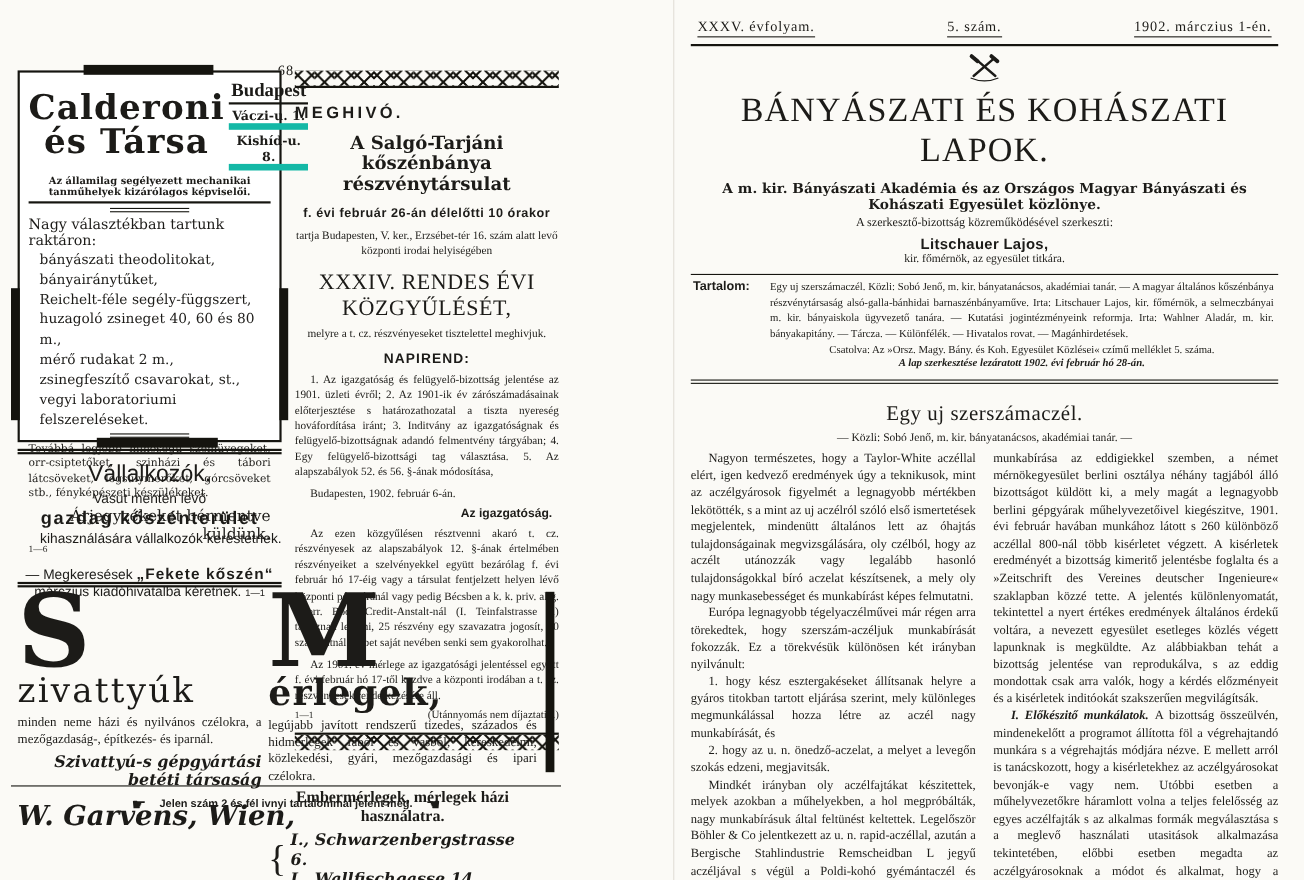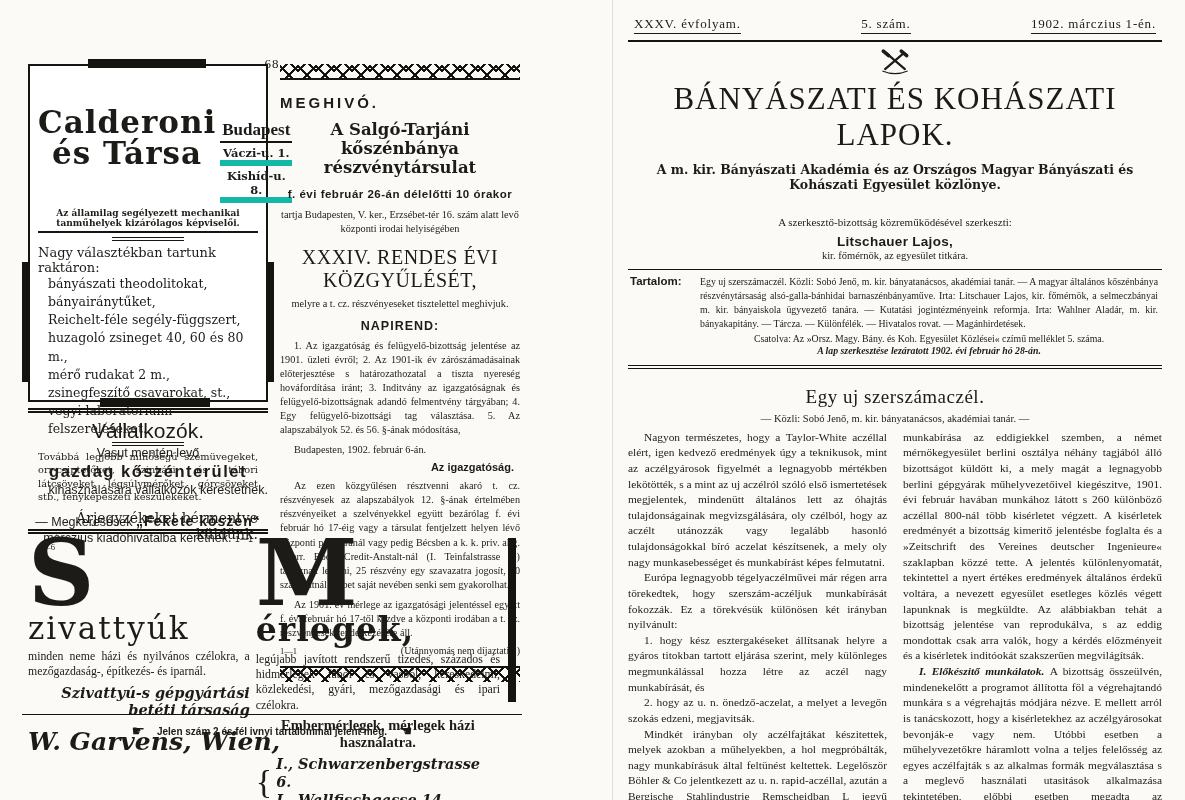--- a/index.html
+++ b/index.html
@@ -5,37 +5,37 @@
   * { margin:0; padding:0; box-sizing:border-box; }
   html,body { width:1185px; height:800px; overflow:hidden; }
   body {
     background:#fbfaf6; color:#1c1b18;
     font-family:"Liberation Serif", serif;
     position:relative;
   }
   .fold { position:absolute; left:612px; top:0; width:1px; height:100%; background:#e2dfd6; }
 
   .page { position:absolute; }
-  #page-left  { left:22px;  top:40px; width:500px; height:760px; }
+  #page-left  { left:10px;  top:40px; width:500px; height:760px; }
   #page-right { left:628px; top:16px; width:534px; height:780px; }
 
   .pagenum { position:absolute; top:16px; left:0; right:0; text-align:center; font-size:13px; letter-spacing:1px; }
 
   
   .calderoni { position:absolute; top:24px; left:6px; width:240px; height:338px;
                border:2px solid #15140f; padding:6px 8px 4px; background:#fff; }
   .calderoni .topbar { position:absolute; top:-7px; left:58px; width:118px; height:9px; background:#15140f; }
   .calderoni .botbar { position:absolute; bottom:-7px; left:70px; width:110px; height:9px; background:#15140f; }
   .calderoni .sidebar-l { position:absolute; left:-8px; top:196px; width:8px; height:120px; background:#15140f; }
   .calderoni .sidebar-r { position:absolute; right:-8px; top:196px; width:8px; height:120px; background:#15140f; }
   .cald-head { display:flex; align-items:center; justify-content:space-between; }
   .blackletter { font-family:"DejaVu Serif", serif; font-weight:bold; }
   .cald-name { font-size:31px; line-height:1.0; letter-spacing:1px; }
   .cald-name .l2 { padding-left:14px; }
-  .cald-addr { text-align:center; padding-left:4px;margin-top:48px; }
+  .cald-addr { text-align:center; padding-left:4px; }
   .cald-city { font-size:17px; font-weight:bold; border-bottom:2px solid #15140f; padding:0 2px 1px; }
   .cald-street { font-size:11.5px; font-weight:bold; border-bottom:6px solid #14b8a6; margin-top:3px; font-family:"DejaVu Serif",serif; }
   .cald-tagline { font-size:9px; font-weight:bold; text-align:center; margin-top:5px;
                   border-bottom:2px solid #15140f; padding-bottom:3px; font-family:"DejaVu Serif",serif; }
   .mini-rule { width:72px; margin:4px auto; border-top:1.5px solid #15140f; border-bottom:1px solid #15140f; height:4px; }
   .cald-intro { font-size:13px; font-family:"DejaVu Serif",serif; margin-top:2px; }
   .cald-items div { font-size:12.5px; font-family:"DejaVu Serif",serif; padding-left:10px; line-height:1.45; }
   .cald-more { font-size:9.8px; font-family:"DejaVu Serif",serif; text-align:justify; margin-top:2px; line-height:1.35; }
   .cald-close { font-size:14px; font-family:"DejaVu Serif",serif; text-align:right; margin-top:7px; }
   .issue-mark { font-size:8.5px; }
@@ -97,21 +97,21 @@
   .banner .hand { font-size:15px; }
   .banner .txt { font-size:10px; font-weight:bold; font-family:"Liberation Sans",sans-serif; }
 
   
   .rp-header { display:flex; justify-content:space-between; padding:0 6px; }
   .rp-header span { font-size:13px; letter-spacing:.8px; border-bottom:1px solid #1c1b18; padding-bottom:1px; }
   .rp-header-rule { border-top:2px solid #15140f; margin-top:6px; }
   .emblem { text-align:center; margin-top:5px; }
   .masthead-title { text-align:center; font-size:31px; letter-spacing:1px; margin-top:2px; font-family:"Liberation Serif",serif; }
   .masthead-sub { text-align:center; font-size:12.5px; font-weight:bold; margin-top:9px; font-family:"DejaVu Serif",serif; }
-  .masthead-note { text-align:center; font-size:11px; margin-top:24px; }
+  .masthead-note { text-align:center; font-size:11px; margin-top:3px; }
   .masthead-editor { text-align:center; font-size:13.5px; font-weight:bold; margin-top:6px; font-family:"Liberation Sans",sans-serif; letter-spacing:.3px; }
   .masthead-editor-title { text-align:center; font-size:10.5px; margin-top:1px; }
 
   .contents { border-top:1.5px solid #15140f; margin-top:8px; position:relative; padding:5px 4px 4px 72px; }
   .contents .label { position:absolute; left:2px; top:5px; font-weight:bold; font-size:11.5px; font-family:"Liberation Sans",sans-serif; }
   .contents .text { font-size:9.8px; text-align:justify; line-height:1.42; }
   .contents .attachment { font-size:9.8px; text-align:center; margin-top:2px; }
   .contents .closing { font-size:9.8px; text-align:center; font-style:italic; font-weight:bold; margin-top:1px; }
   .double-rule { height:4px; border-top:1.5px solid #15140f; border-bottom:1px solid #15140f; margin-top:5px; }
 

